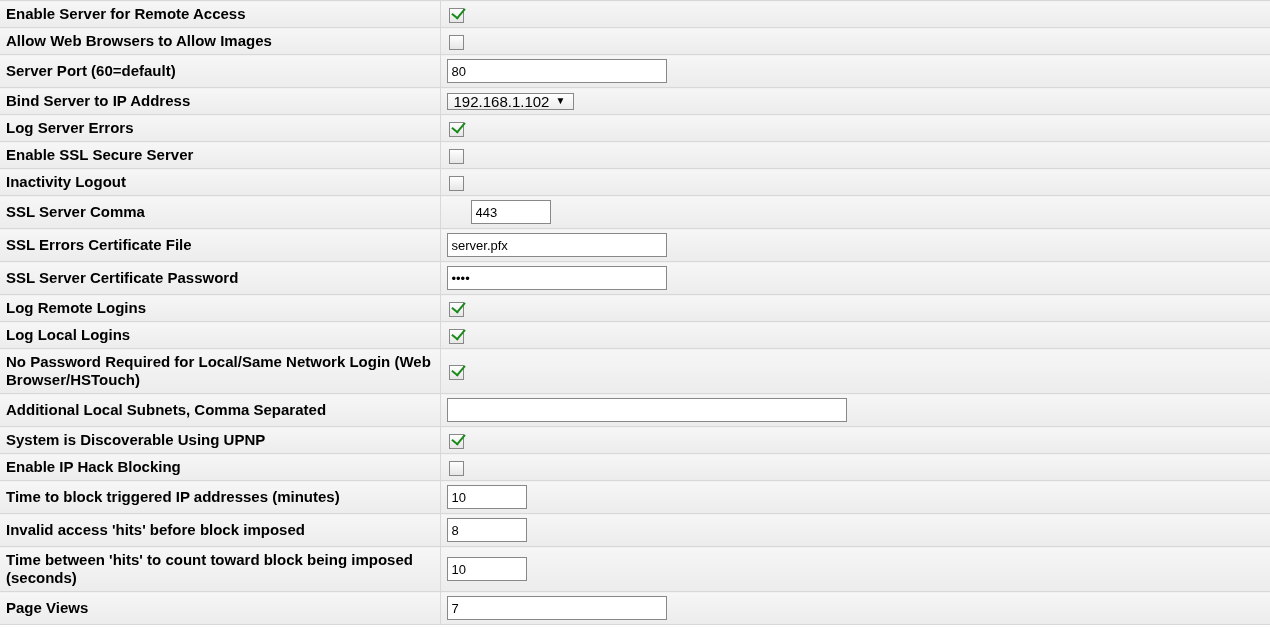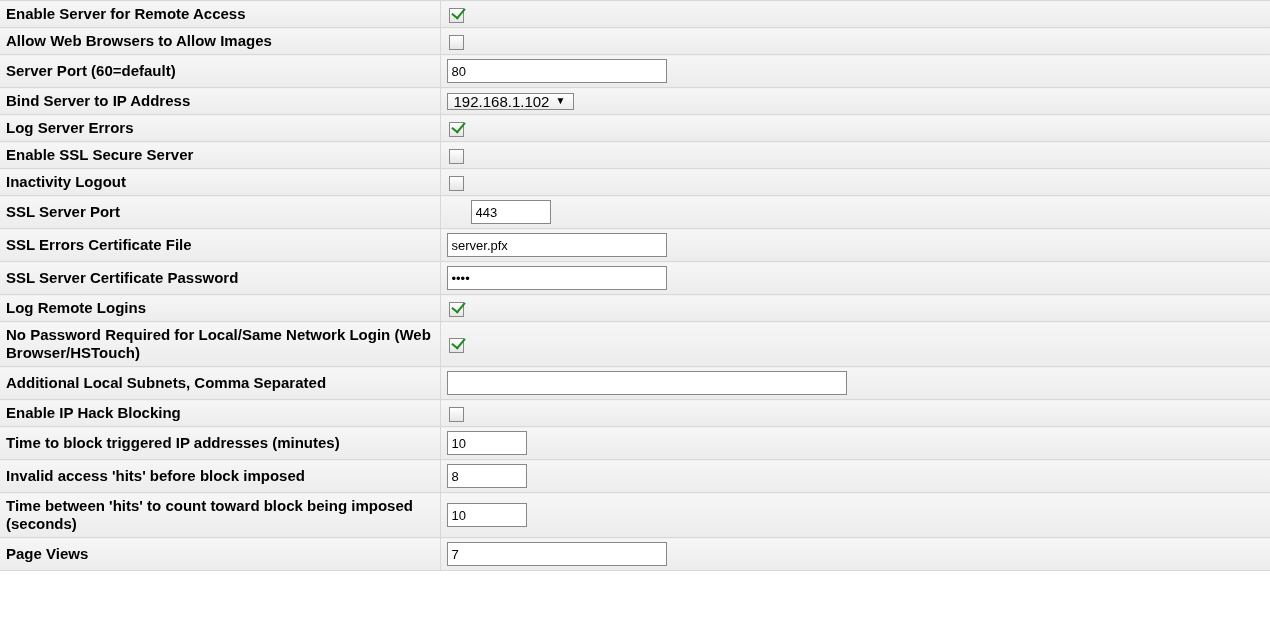--- a/index.html
+++ b/index.html
@@ -135,21 +135,21 @@
   </tr>
 
   <tr>
     <td class="label-cell">Inactivity Logout</td>
     <td class="value-cell">
       <span class="checkbox"></span>
     </td>
   </tr>
 
   <tr>
-    <td class="label-cell">SSL Server Port</td>
+    <td class="label-cell">SSL Server Comma</td>
     <td class="value-cell">
       <input class="text-input" style="width: 80px; margin-left: 24px;" value="443">
     </td>
   </tr>
 
   <tr>
     <td class="label-cell">SSL Errors Certificate File</td>
     <td class="value-cell">
       <input class="text-input" style="width: 220px;" value="server.pfx">
     </td>
@@ -162,35 +162,47 @@
     </td>
   </tr>
 
   <tr>
     <td class="label-cell">Log Remote Logins</td>
     <td class="value-cell">
       <span class="checkbox checked"></span>
     </td>
   </tr>
 
+  <tr>
+    <td class="label-cell">Log Local Logins</td>
+    <td class="value-cell">
+      <span class="checkbox checked"></span>
+    </td>
+  </tr>
 
   <tr>
     <td class="label-cell">No Password Required for Local/Same Network Login (Web Browser/HSTouch)</td>
     <td class="value-cell">
       <span class="checkbox checked"></span>
     </td>
   </tr>
 
   <tr>
     <td class="label-cell">Additional Local Subnets, Comma Separated</td>
     <td class="value-cell">
       <input class="text-input" style="width: 400px;" value="">
     </td>
   </tr>
 
+  <tr>
+    <td class="label-cell">System is Discoverable Using UPNP</td>
+    <td class="value-cell">
+      <span class="checkbox checked"></span>
+    </td>
+  </tr>
 
   <tr>
     <td class="label-cell">Enable IP Hack Blocking</td>
     <td class="value-cell">
       <span class="checkbox"></span>
     </td>
   </tr>
 
   <tr>
     <td class="label-cell">Time to block triggered IP addresses (minutes)</td>

